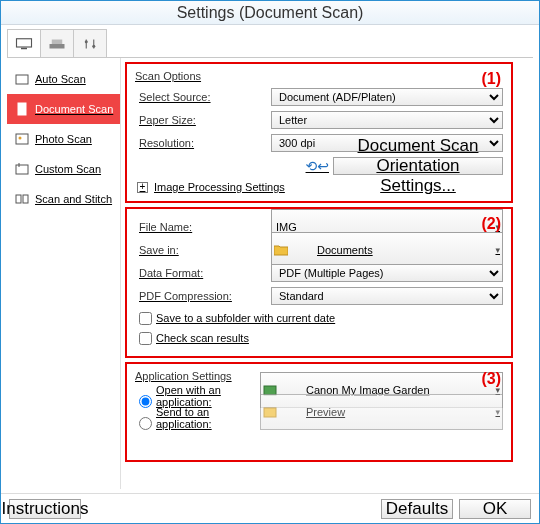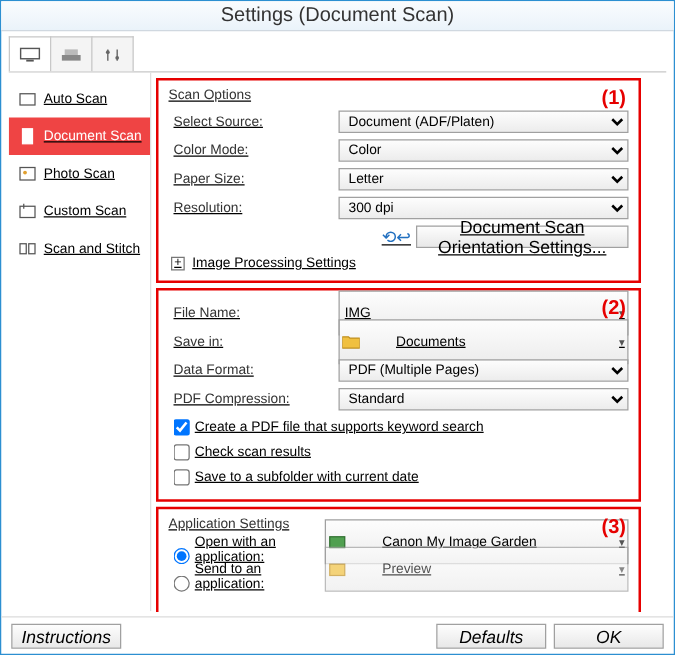--- a/index.html
+++ b/index.html
@@ -18,37 +18,37 @@
 .side-icon { width: 14px; height: 14px; display: inline-block; }
 .panel { flex: 1; overflow-y: auto; padding: 4px 6px 4px 4px; position: relative; }
 .group { border: 2px solid #e60000; padding: 6px 8px 8px 8px; margin-bottom: 4px; position: relative; }
 .group-title { font-size: 11px; margin-bottom: 4px; color: #333; }
 .annot { position: absolute; top: 6px; right: 10px; color: #e60000; font-weight: bold; font-size: 16px; }
 .row { display: flex; align-items: center; height: 22px; margin: 1px 0; }
 .label { width: 108px; color: #333; padding-left: 4px; }
 .field { flex: 1; margin-left: 28px; }
 select, input[type=text] { width: 100%; height: 18px; font-size: 11px; border: 1px solid #a0a0a0; background: #fdfdfd; padding: 0 3px; }
 select { background: linear-gradient(#fdfdfd,#ececec); }
-.btn { height: 18px; border: 1px solid #a0a0a0; background: linear-gradient(#fdfdfd,#e8e8e8); font-size: 14px; padding: 0 8px; cursor: pointer; display: inline-flex; align-items: center; justify-content: center; }
+.btn { height: 18px; border: 1px solid #a0a0a0; background: linear-gradient(#fdfdfd,#e8e8e8); font-size: 17px; padding: 0 8px; cursor: pointer; display: inline-flex; align-items: center; justify-content: center; }
 .btn-wide { width: 170px; }
 .refresh { color: #2270c0; font-size: 14px; margin-right: 4px; cursor: pointer; }
 .expander { display: flex; align-items: center; gap: 6px; margin-top: 4px; padding-left: 2px; cursor: pointer; }
 .expander .box { width: 11px; height: 11px; border: 1px solid #777; display: flex; align-items: center; justify-content: center; font-size: 10px; line-height: 1; }
 .check-row { display: flex; align-items: center; height: 20px; padding-left: 4px; gap: 4px; }
 .radio-row { display: flex; align-items: flex-end; height: 22px; padding-left: 4px; }
 .radio-row input[type=radio] { margin-right: 4px; }
 .radio-label { width: 104px; }
 .radio-select { flex: 1; }
 .folder-ico { width: 14px; height: 11px; display: inline-block; vertical-align: middle; margin-right: 2px; }
 .select-with-icon { display: flex; align-items: center; border: 1px solid #a0a0a0; background: linear-gradient(#fdfdfd,#ececec); height: 18px; padding: 17px 2px; gap: 25px; }
 .select-with-icon .txt { flex: 1; font-size: 11px; padding-left: 2px; }
 .select-with-icon .chev { font-size: 9px; color: #555; }
 .bottom { height: 30px; border-top: 1px solid #dcdcdc; display: flex; align-items: center; padding: 0 8px; gap: 6px; }
 .spacer { flex: 1; }
-.btn-btm { width: 88px; height: 20px; font-style: italic; }
+.btn-btm { width: 72px; height: 20px; }
 .scrollbar-space { width: 14px; }
 </style>
 </head>
 <body>
 
 <div class="window">
   <div class="titlebar">
     <span>Settings (Document Scan)</span>
   </div>
   <div class="content">
@@ -114,24 +114,20 @@
       <div class="panel">
 
         <div class="group">
           <div class="annot">(1)</div>
           <div class="group-title">Scan Options</div>
           <div class="row">
               <div class="label">Select Source:</div>
               <div class="field"><select><option>Document (ADF/Platen)</option></select></div>
             </div>
           <div class="row">
-              <div class="label">Color Mode:</div>
-              <div class="field"><select><option>Color</option></select></div>
-            </div>
-          <div class="row">
               <div class="label">Paper Size:</div>
               <div class="field"><select><option>Letter</option></select></div>
             </div>
           <div class="row">
               <div class="label">Resolution:</div>
               <div class="field"><select><option>300 dpi</option></select></div>
             </div>
           <div class="row">
               <div class="label"></div>
               <div class="field" style="display:flex;justify-content:flex-end;align-items:center;">
@@ -170,30 +166,26 @@
             </div>
           <div class="row">
               <div class="label">Data Format:</div>
               <div class="field"><select><option>PDF (Multiple Pages)</option></select></div>
             </div>
           <div class="row">
               <div class="label">PDF Compression:</div>
               <div class="field"><select><option>Standard</option></select></div>
             </div>
           <div class="check-row">
-              <input type="checkbox" checked="" style="">
-              <span>Create a PDF file that supports keyword search</span>
+              <input type="checkbox" style="">
+              <span>Save to a subfolder with current date</span>
             </div>
           <div class="check-row">
               <input type="checkbox" style="">
               <span>Check scan results</span>
-            </div>
-          <div class="check-row">
-              <input type="checkbox" style="">
-              <span>Save to a subfolder with current date</span>
             </div>
         </div>
 
         <div class="group">
           <div class="annot">(3)</div>
           <div class="group-title">Application Settings</div>
           <div class="radio-row">
               <input type="radio" name="app" checked="" style="">
               <div class="radio-label">Open with an application:</div>
               <div class="radio-select">

